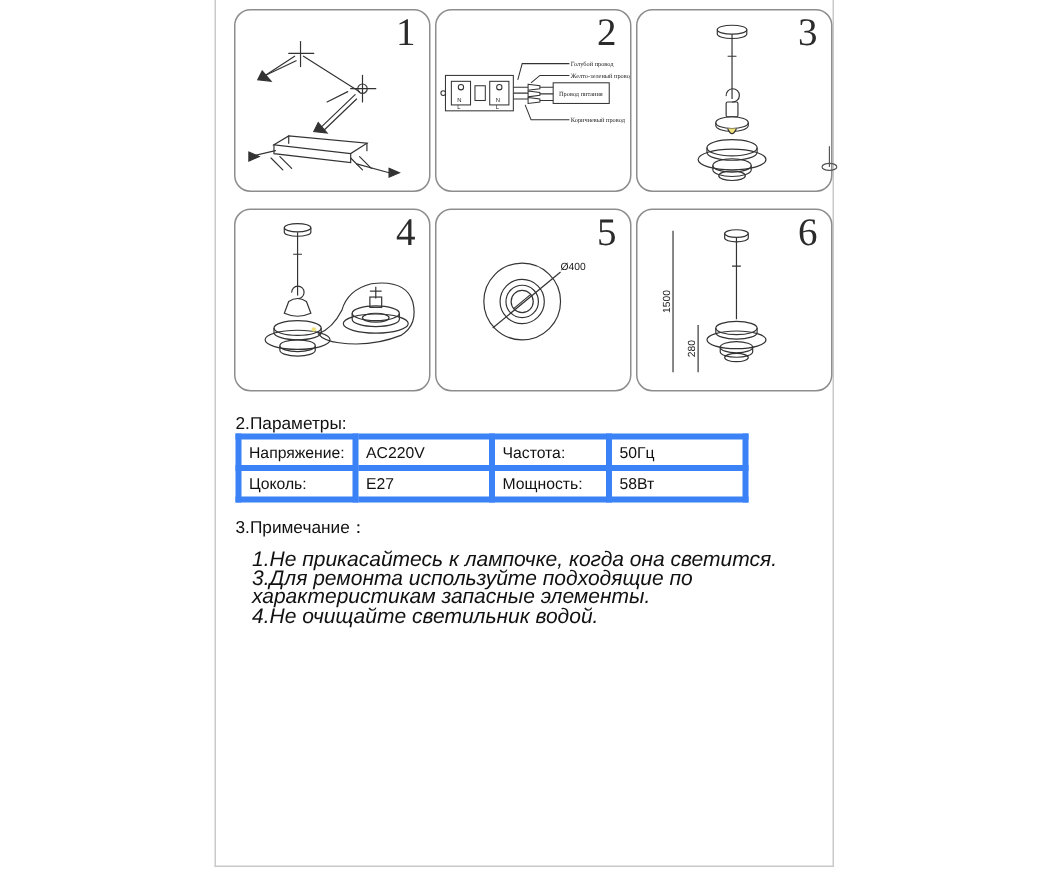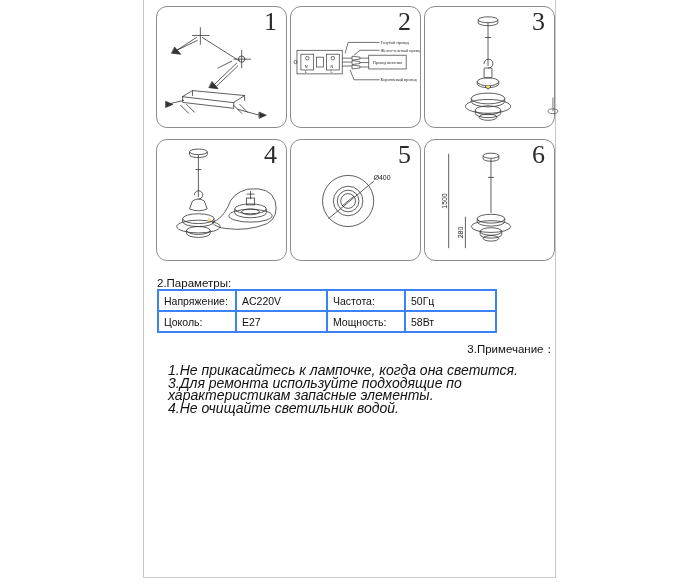--- a/index.html
+++ b/index.html
@@ -109,21 +109,21 @@
   }
 
   
   #params-wrap { margin: 12px 0 0 13px; }
   #params-table {
     border-collapse: collapse;
     width: 338px;
     table-layout: fixed;
   }
   #params-table td {
-    border: 2px solid #3b82f6;
+    border: 4px solid #3b82f6;
     height: 21px;
     font-size: 10.5px;
     padding: 0 5px;
     color: #111;
     box-sizing: border-box;
   }
   td.k { width: 78px; text-align: left; }
   td.v { width: 91px; text-align: left; }
 
   
@@ -356,21 +356,21 @@
           <td class="k">Цоколь:</td>
           <td class="v">E27</td>
           <td class="k">Мощность:</td>
           <td class="v">58Вт</td>
         </tr>
       </tbody>
     </table>
   </div>
 
   <div id="notes-wrap">
-    <div id="sec-notes" class="section-heading" style="margin-left:-11px;text-align:right;">3.Примечание：</div>
+    <div id="sec-notes" class="section-heading" style="margin-left:-11px;">3.Примечание：</div>
     <div style="margin-top:7px;">
       <div class="note">1.Не прикасайтесь к лампочке, когда она светится.</div>
       <div class="note">3.Для ремонта используйте подходящие по характеристикам запасные элементы.</div>
       <div class="note">4.Не очищайте светильник водой.</div>
     </div>
   </div>
 
 </div>
 
 </body></html>

